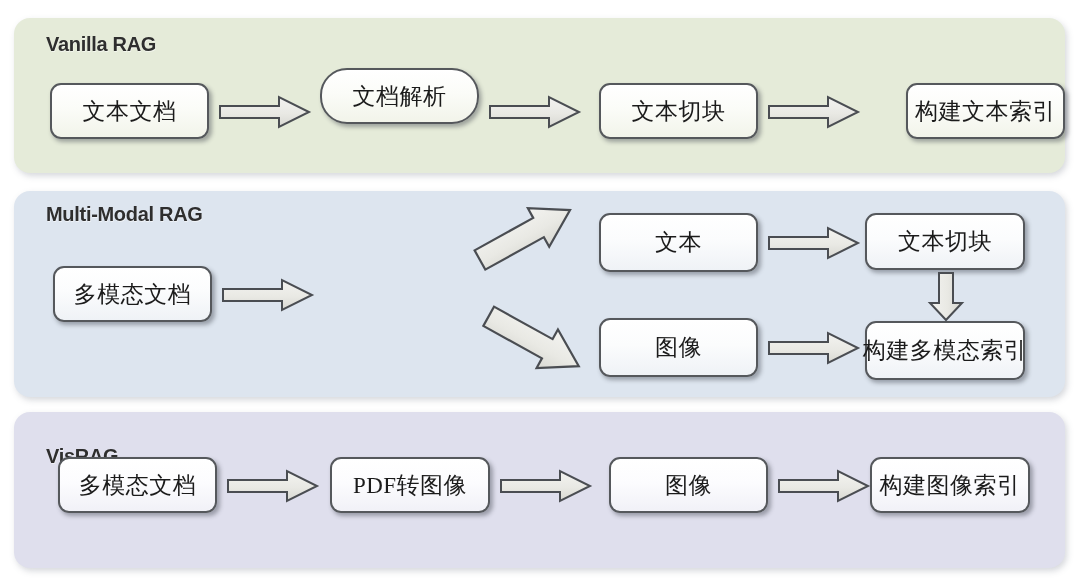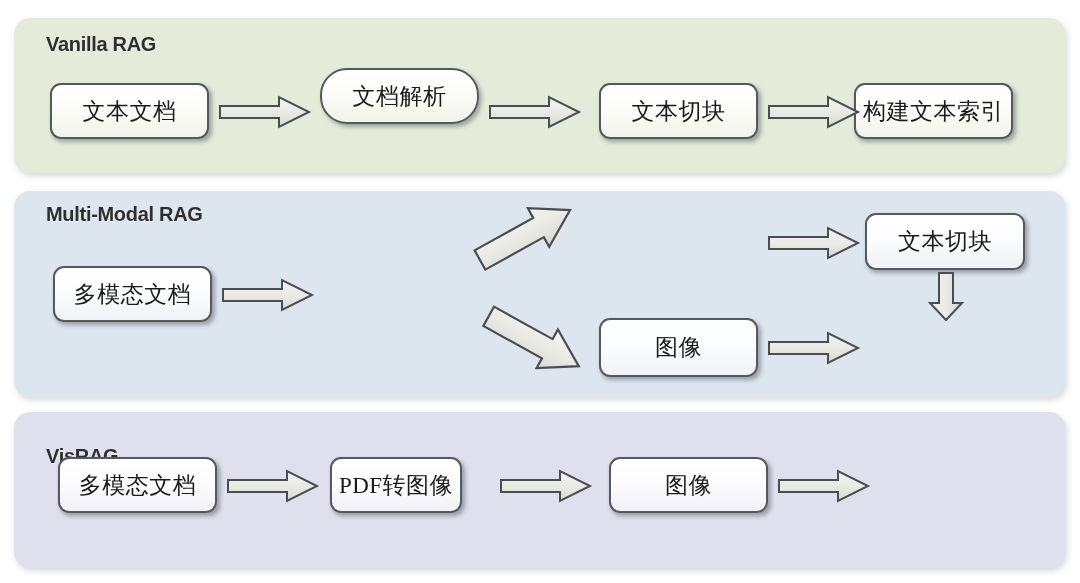--- a/index.html
+++ b/index.html
@@ -90,21 +90,21 @@
 
   <div class="node green" style="left:50px;  top:83px;  width:159px; height:56px;">
     <span>文本文档</span>
   </div>
   <div class="node green" style="left:320px; top:68px;  width:159px; height:56px;border-radius:27px;">
     <span>文档解析</span>
   </div>
   <div class="node green" style="left:599px; top:83px;  width:159px; height:56px;">
     <span>文本切块</span>
   </div>
-  <div class="node green" style="left:854px; top:83px;  width:159px; height:56px;">
+  <div class="node green" style="left:906px; top:83px;  width:159px; height:56px;">
     <span>构建文本索引</span>
   </div>
 
   <div class="arrow" style="left:219px; top:95px;">
     <svg width="92" height="34" viewBox="0 0 92 34">
       <defs>
         <linearGradient id="agr" x1="0" y1="0" x2="0" y2="1">
           <stop offset="0%" stop-color="#f3f3f0"></stop>
             <stop offset="55%" stop-color="#e9e9e4"></stop>
             <stop offset="100%" stop-color="#d8d8d2"></stop>
@@ -123,25 +123,31 @@
       <path d="M1,11 L60,11 L60,2 L90,17 L60,32 L60,23 L1,23 Z" fill="url(#agr)" stroke="#4a4d52" stroke-width="2" stroke-linejoin="miter"></path>
     </svg>
   </div>
 
   <div class="panel" id="panel-mm" style="background: rgb(221, 229, 239);"></div>
   <div class="panel-title" id="title-mm">Multi-Modal RAG</div>
 
   <div class="node" style="left:53px;  top:266px; width:159px; height:56px;">
     <span>多模态文档</span>
   </div>
+  <div class="node" style="left:599px; top:213px; width:159px; height:59px;">
+    <span>文本</span>
+  </div>
   <div class="node" style="left:599px; top:318px; width:159px; height:59px;">
     <span>图像</span>
   </div>
   <div class="node" style="left:865px; top:213px; width:160px; height:57px;">
     <span>文本切块</span>
+  </div>
+  <div class="node" style="left:865px; top:321px; width:160px; height:59px;">
+    <span>构建多模态索引</span>
   </div>
 
   <div class="arrow" style="left:222px; top:278px;">
     <svg width="92" height="34" viewBox="0 0 92 34">
       <path d="M1,11 L60,11 L60,2 L90,17 L60,32 L60,23 L1,23 Z" fill="url(#agr)" stroke="#4a4d52" stroke-width="2" stroke-linejoin="miter"></path>
     </svg>
   </div>
 
   <div class="arrow" style="left:488px; top:222px;">
     <svg width="110" height="70" viewBox="0 0 110 70">
@@ -182,26 +188,29 @@
       <path d="M12,1 L26,1 L26,31 L35,31 L19,48 L3,31 L12,31 Z" fill="url(#agd)" stroke="#4a4d52" stroke-width="2" stroke-linejoin="miter"></path>
     </svg>
   </div>
 
   <div class="panel" id="panel-vis" style="background: rgb(223, 223, 237);"></div>
   <div class="panel-title" id="title-vis">VisRAG</div>
 
   <div class="node lav" style="left:58px;  top:457px; width:159px; height:56px;">
     <span>多模态文档</span>
   </div>
-  <div class="node lav" style="left:330px; top:457px; width:132px; height:56px;">
+  <div class="node lav" style="left:330px; top:457px; width:160px; height:56px;">
     <span>PDF转图像</span>
   </div>
   <div class="node lav" style="left:609px; top:457px; width:159px; height:56px;">
     <span>图像</span>
   </div>
+  <div class="node lav" style="left:870px; top:457px; width:160px; height:56px;">
+    <span>构建图像索引</span>
+  </div>
 
   <div class="arrow" style="left:227px; top:469px;">
     <svg width="92" height="34" viewBox="0 0 92 34">
       <path d="M1,11 L60,11 L60,2 L90,17 L60,32 L60,23 L1,23 Z" fill="url(#agr)" stroke="#4a4d52" stroke-width="2" stroke-linejoin="miter"></path>
     </svg>
   </div>
   <div class="arrow" style="left:500px; top:469px;">
     <svg width="92" height="34" viewBox="0 0 92 34">
       <path d="M1,11 L60,11 L60,2 L90,17 L60,32 L60,23 L1,23 Z" fill="url(#agr)" stroke="#4a4d52" stroke-width="2" stroke-linejoin="miter"></path>
     </svg>

